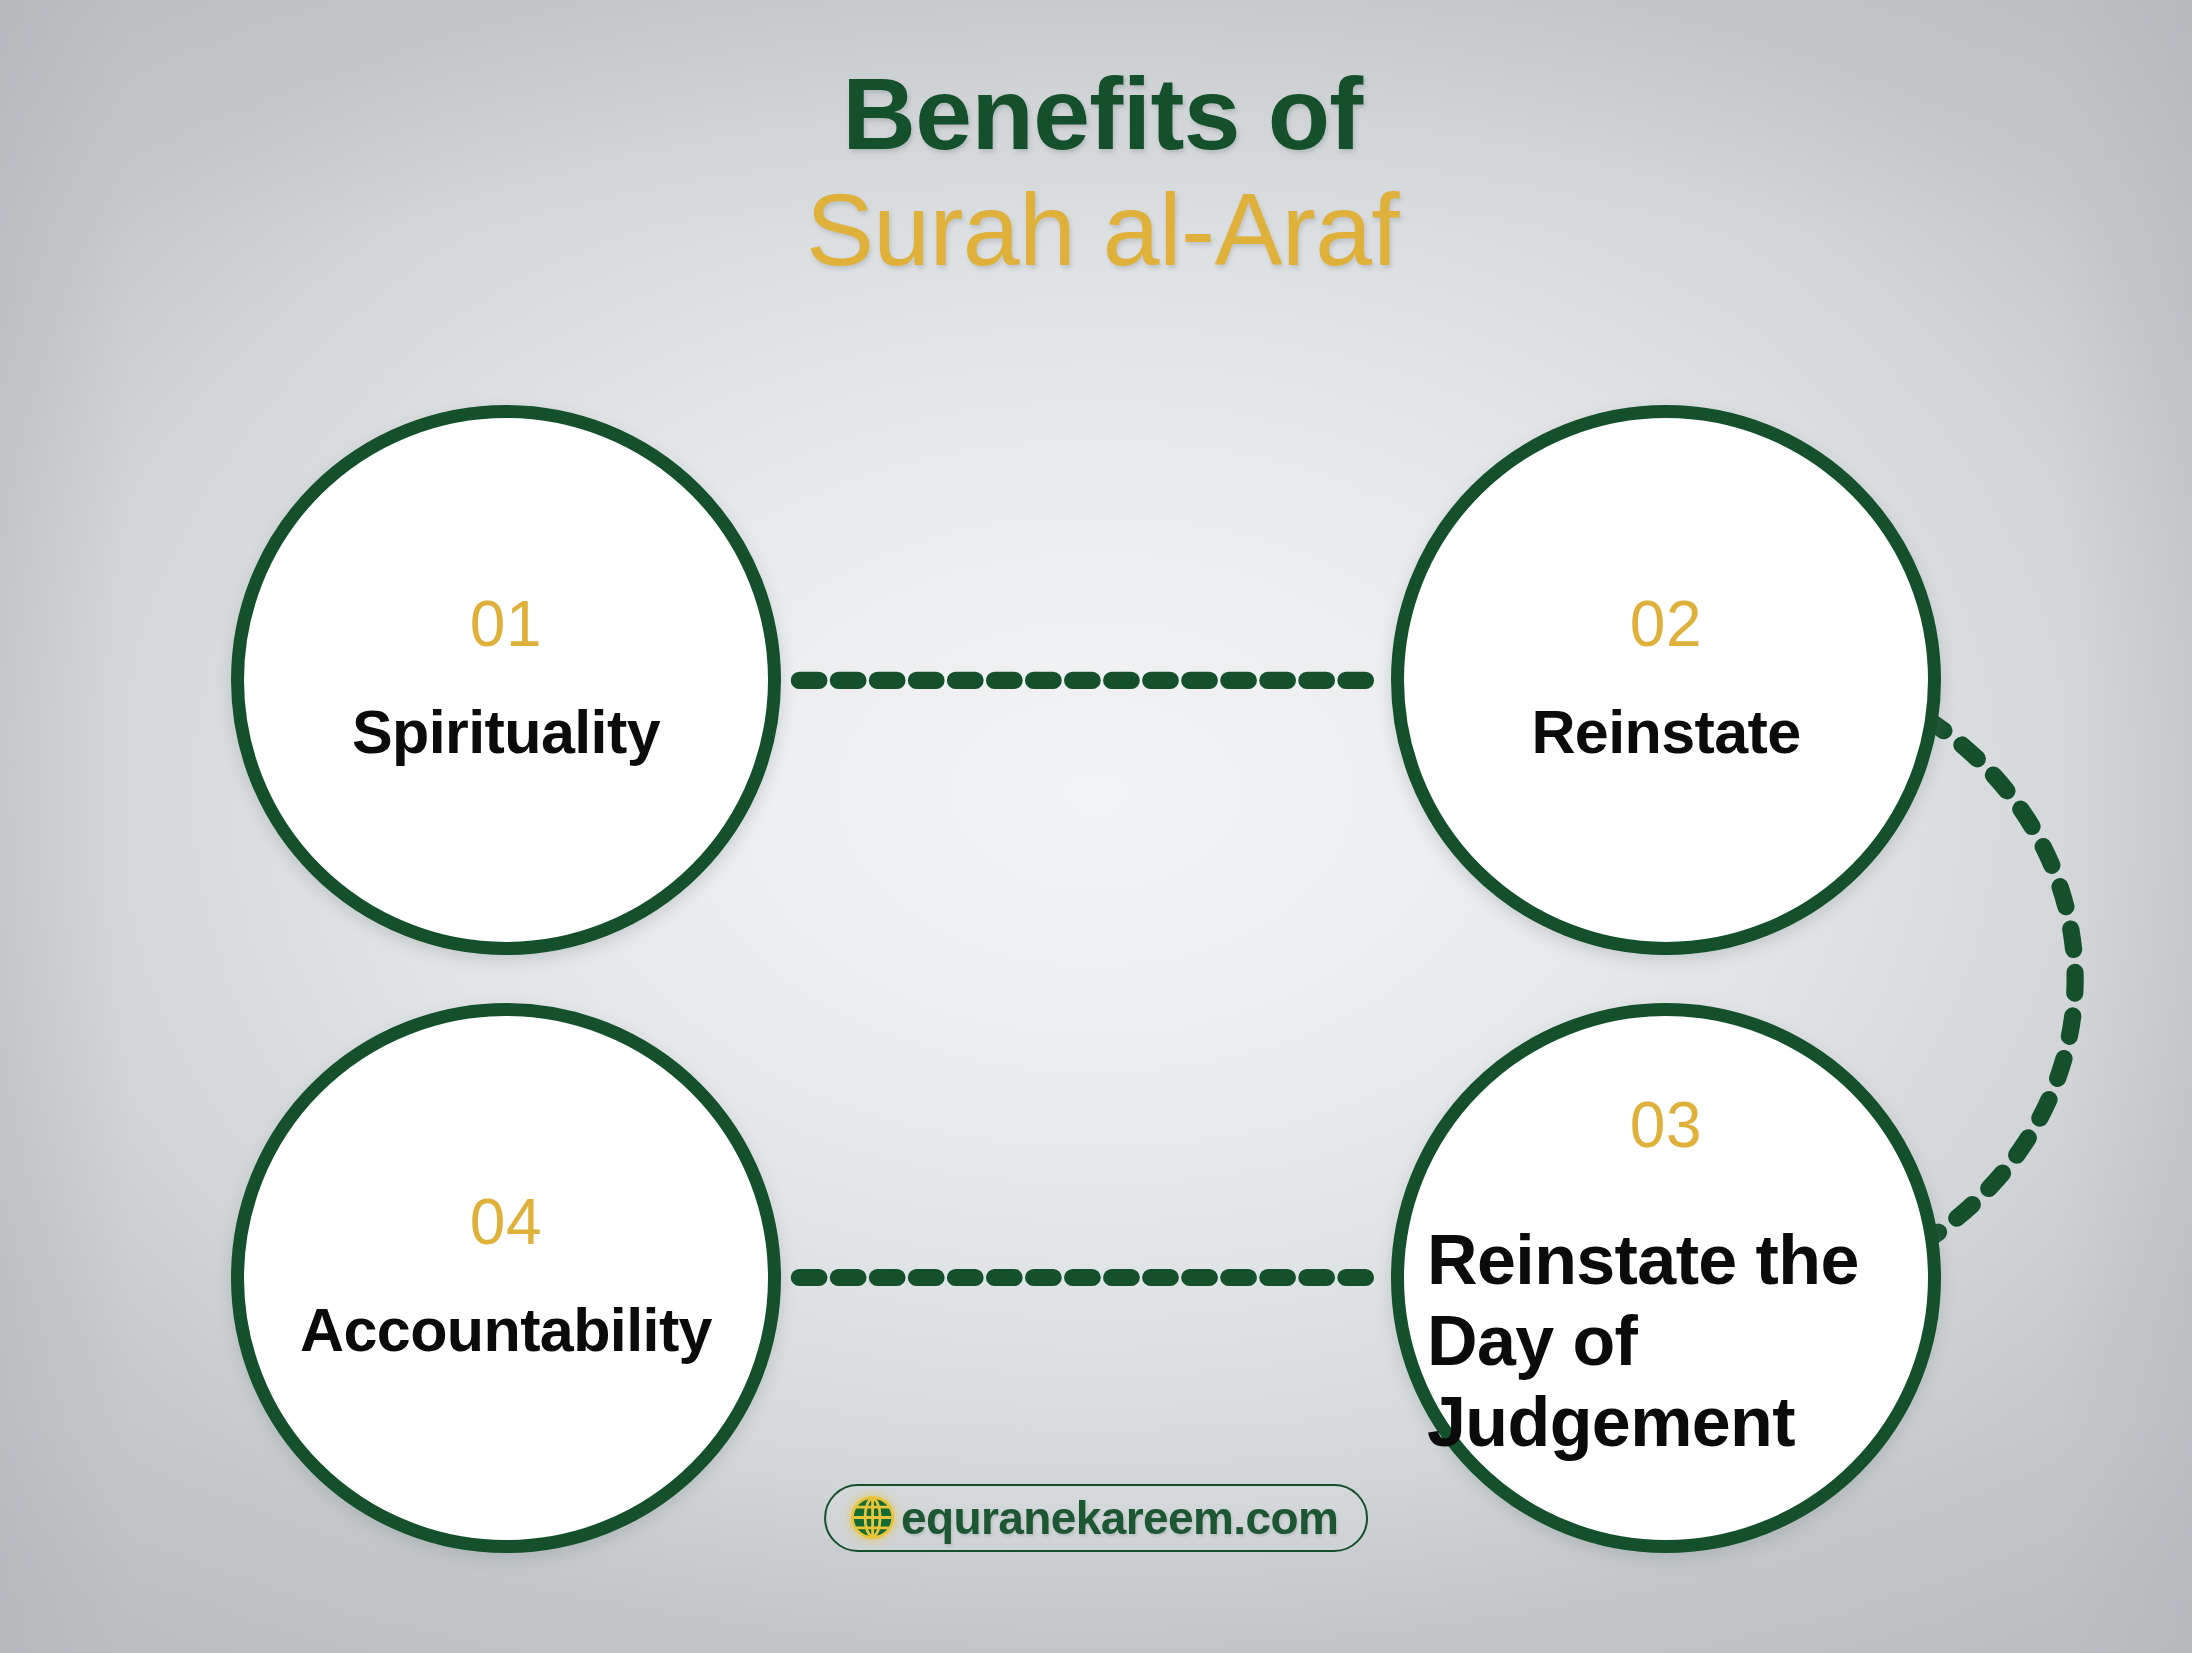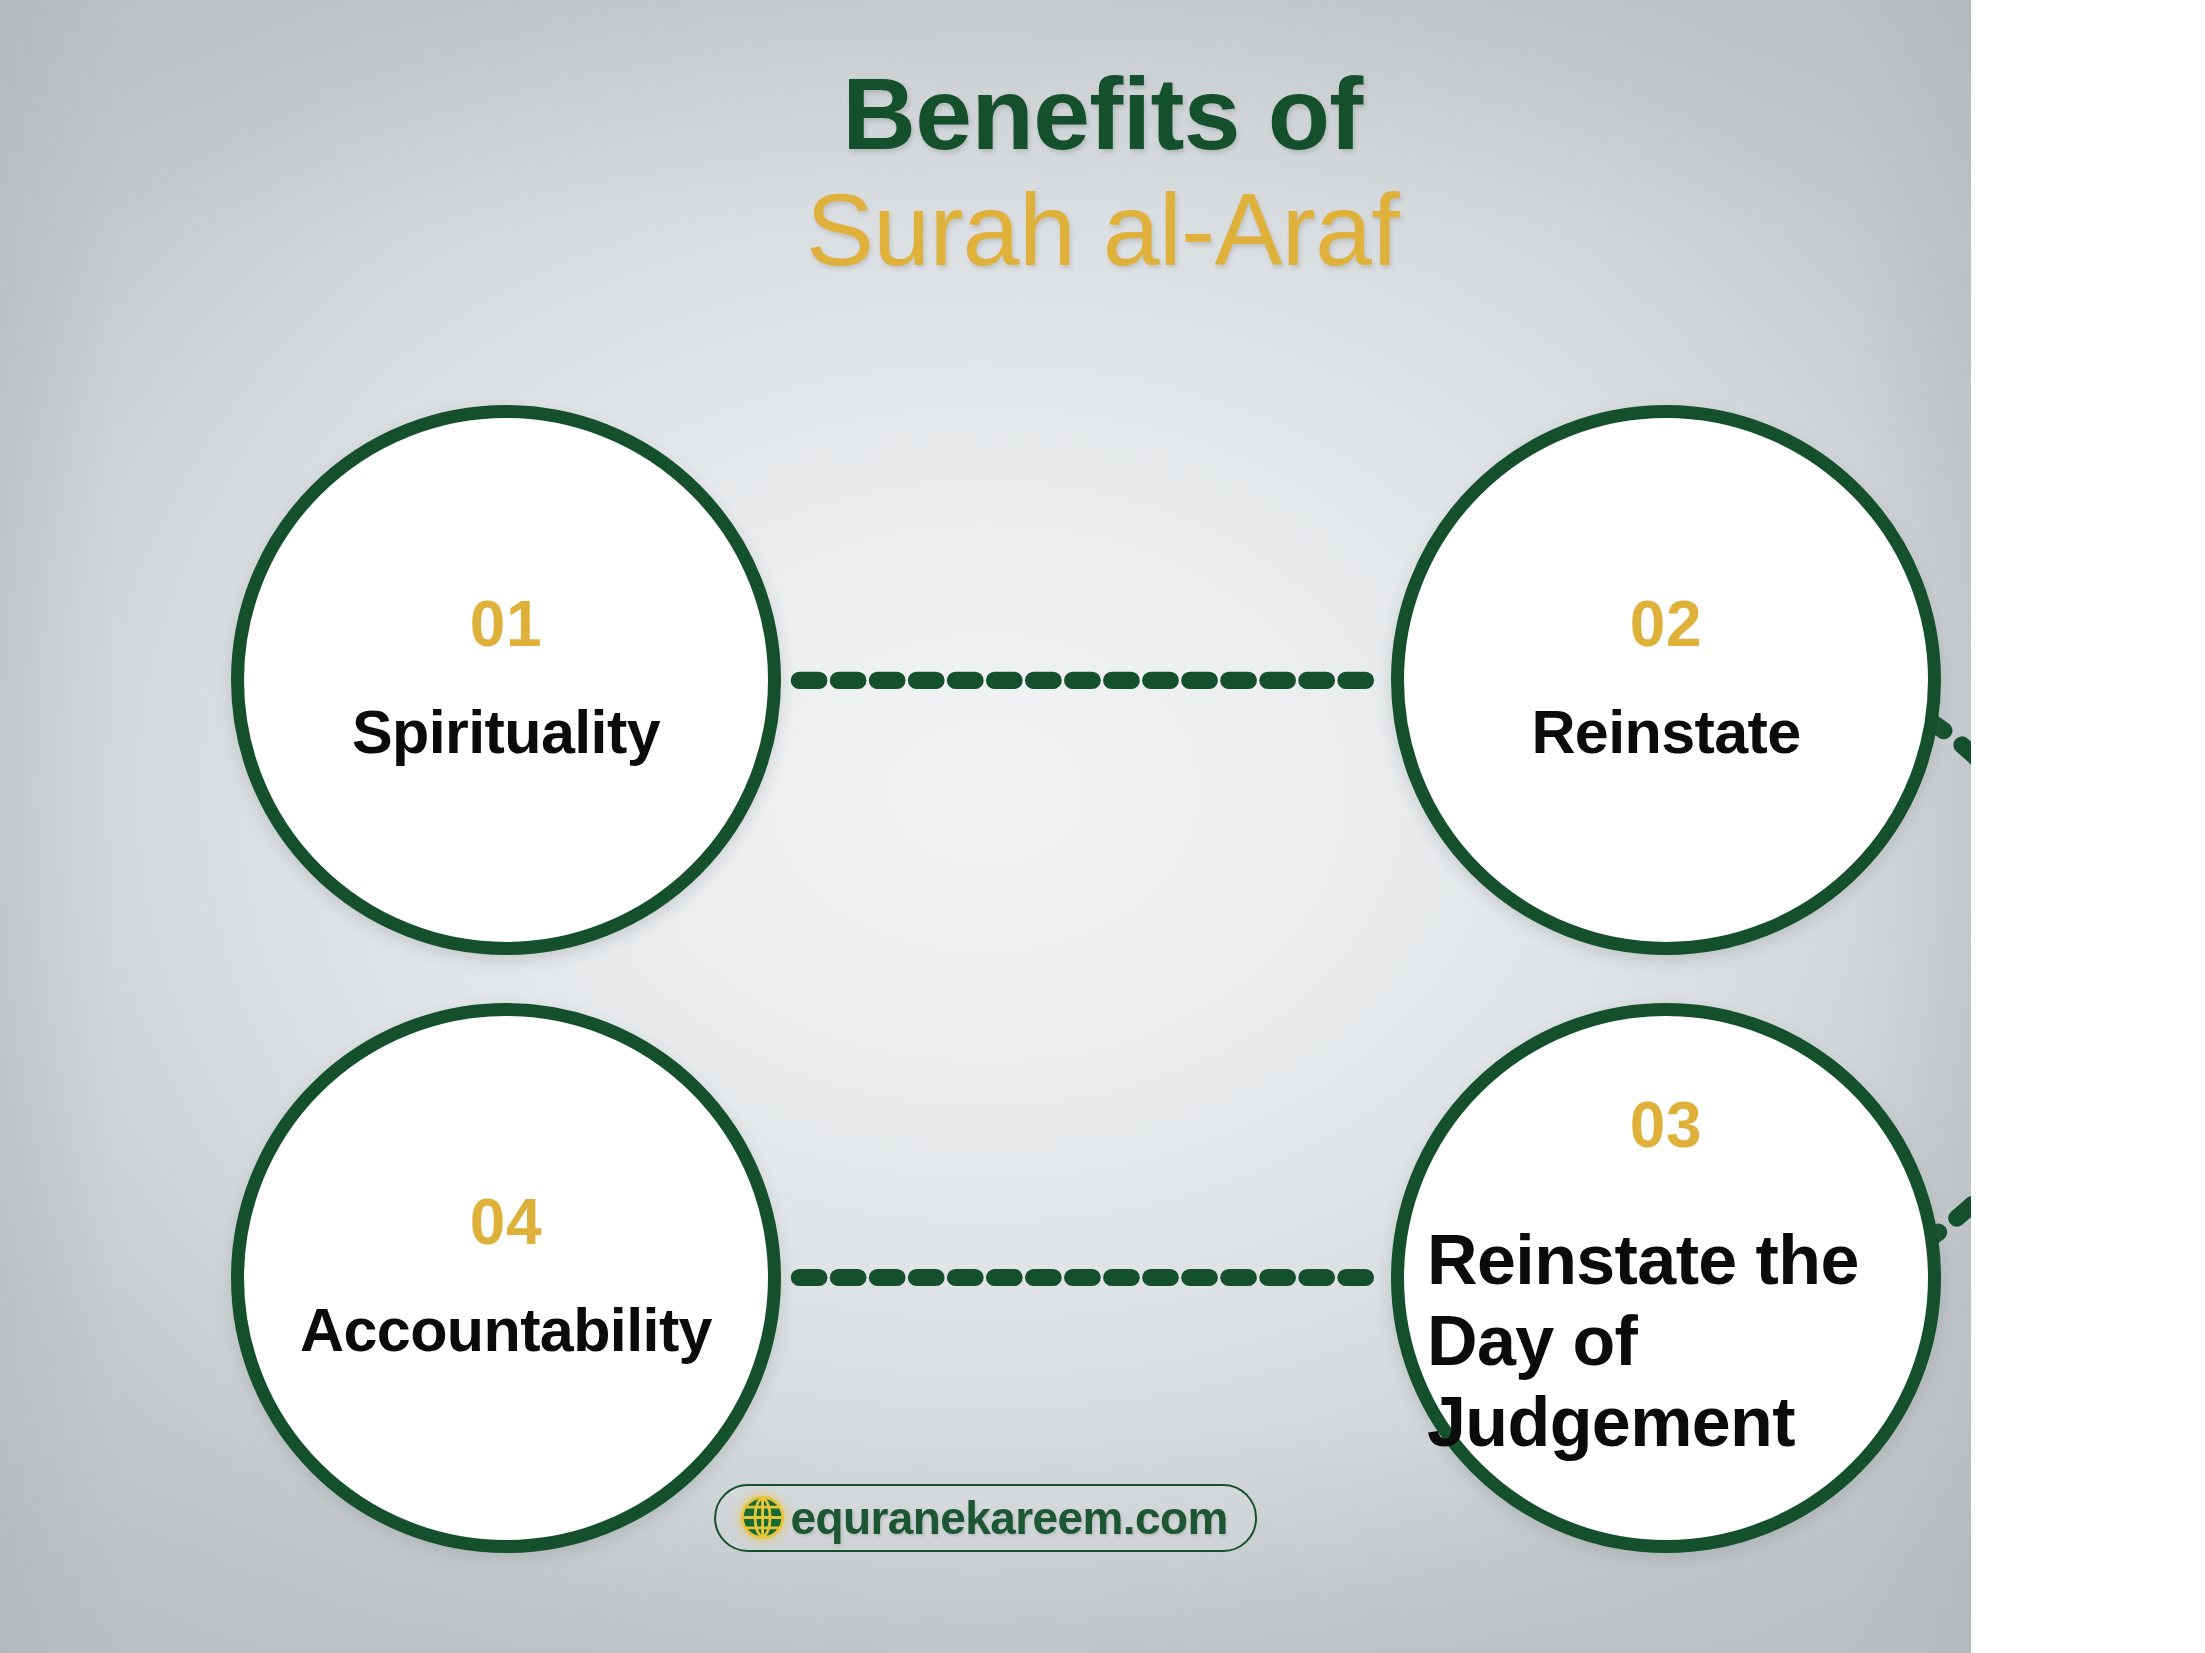--- a/index.html
+++ b/index.html
@@ -8,21 +8,21 @@
   }
   body {
     width: 2205px;
     height: 1653px;
     overflow: hidden;
     font-family: "Liberation Sans", sans-serif;
   }
 
   #poster {
     position: relative;
-    width: 1971px;
+    width: 2192px;
     height: 1653px;
     background:
       radial-gradient(ellipse 72% 64% at 50% 48%,
         #f2f3f5 0%,
         #eceef0 22%,
         #e2e5e7 44%,
         #d4d8da 66%,
         #c6cacd 83%,
         #c0c4c7 100%);
     overflow: hidden;
@@ -92,21 +92,21 @@
     align-items: center;
     justify-content: center;
   }
   #circle-1 { left: 231px;  top: 405px;  }
   #circle-2 { left: 1391px; top: 405px;  }
   #circle-3 { left: 1391px; top: 1003px; gap: 37px; }
   #circle-4 { left: 231px;  top: 1003px; }
 
   .node-number {
     font-size: 64px;
-    font-weight: 700;
+    font-weight: 400;
     color: #dfb13a;
     letter-spacing: 0.6px;
     line-height: 1;
     margin-bottom: 41px;
   }
   .node-label {
     font-size: 61px;
     font-weight: 700;
     color: #0b0b0b;
     line-height: 1.16;

